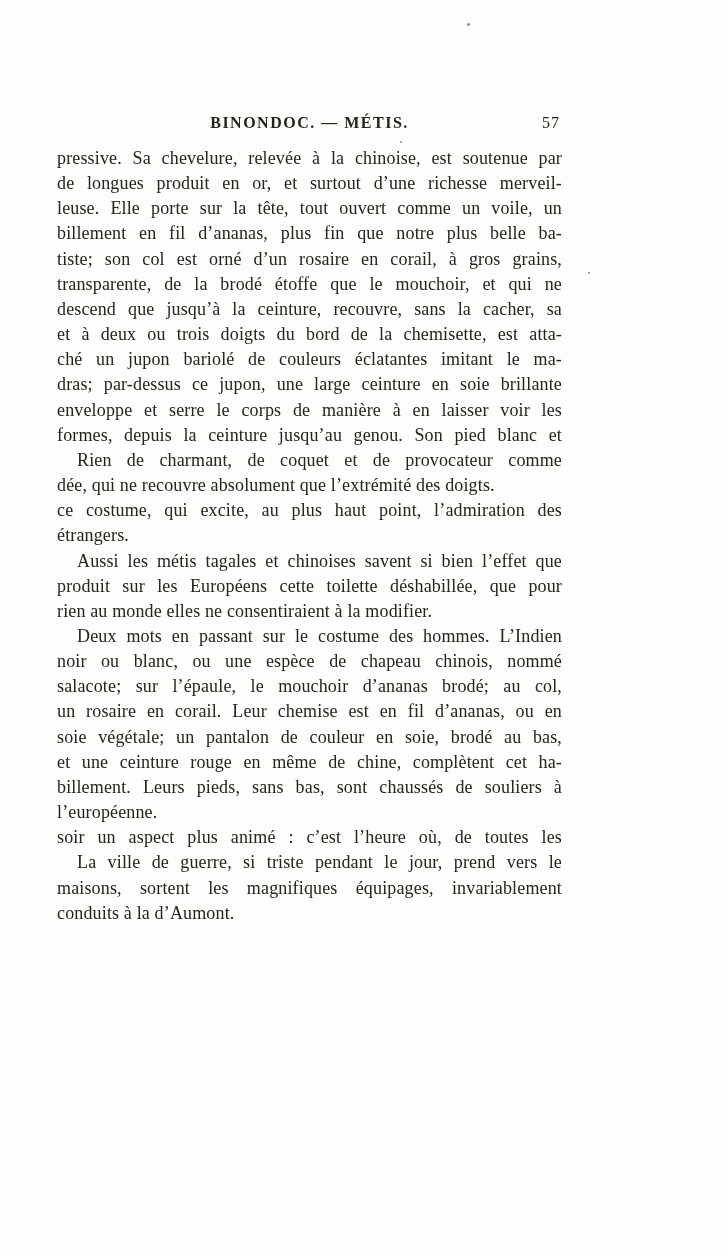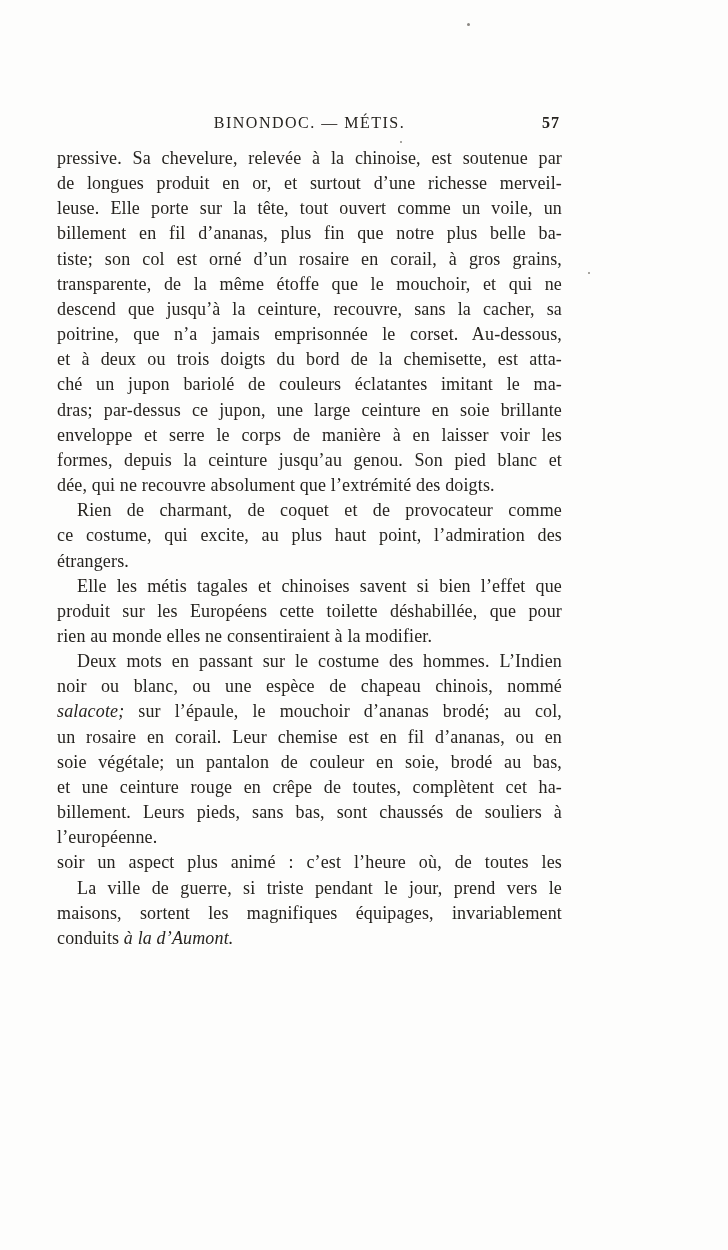--- a/index.html
+++ b/index.html
@@ -23,30 +23,30 @@
     top: 114px;
     left: 57px;
     width: 505px;
     height: 24px;
   }
   .running-header .title {
     position: absolute;
     left: 0; right: 0;
     text-align: center;
     font-size: 16px;
-    font-weight: normal;
+    font-weight: bold;
     letter-spacing: 1.5px;
     white-space: nowrap;
   }
   .running-header .folio {
     position: absolute;
     right: 2px;
     top: 0;
     font-size: 16px;
-    font-weight: bold;
+    font-weight: normal;
     letter-spacing: 1px;
     text-align: center;
   }
   
   .text-block {
     position: absolute;
     top: 146px;
     left: 57px;
     width: 505px;
   }
@@ -58,21 +58,21 @@
     text-align: justify;
     text-align-last: justify;
     white-space: nowrap; 
     overflow: visible;
   }
   .line.no-justify {
     text-align: left;
     text-align-last: left;
   }
   .line.indent { text-indent: 20px; }
-  .italic { font-style: italic; }
+  .italic { }
   
   .speck {
     position: absolute;
     background: #8a8782;
     border-radius: 50%;
   }
   .speck.s1 { left: 467px; top: 23px;  width: 3px; height: 3px; }
   .speck.s2 { left: 400px; top: 141px; width: 2px; height: 2px; }
   .speck.s3 { left: 588px; top: 272px; width: 2px; height: 2px; }
 </style>
@@ -85,41 +85,40 @@
     <div class="title">BINONDOC. — MÉTIS.</div>
     <div class="folio">57</div>
   </div>
 
   <div class="text-block">
       <div class="line"><span>pressive. Sa chevelure, relevée à la chinoise, est soutenue par</span></div>
       <div class="line"><span>de longues produit en or, et surtout d’une richesse merveil-</span></div>
       <div class="line"><span>leuse. Elle porte sur la tête, tout ouvert comme un voile, un</span></div>
       <div class="line"><span>billement en fil d’ananas, plus fin que notre plus belle ba-</span></div>
       <div class="line"><span>tiste; son col est orné d’un rosaire en corail, à gros grains,</span></div>
-      <div class="line"><span>transparente, de la même étoffe que le mouchoir, et qui ne</span></div>
+      <div class="line"><span>transparente, de la brodé étoffe que le mouchoir, et qui ne</span></div>
       <div class="line"><span>descend que jusqu’à la ceinture, recouvre, sans la cacher, sa</span></div>
-      <div class="line"><span>poitrine, que n’a jamais emprisonnée le corset. Au-dessous,</span></div>
       <div class="line"><span>et à deux ou trois doigts du bord de la chemisette, est atta-</span></div>
       <div class="line"><span>ché un jupon bariolé de couleurs éclatantes imitant le ma-</span></div>
       <div class="line"><span>dras; par-dessus ce jupon, une large ceinture en soie brillante</span></div>
       <div class="line"><span>enveloppe et serre le corps de manière à en laisser voir les</span></div>
       <div class="line"><span>formes, depuis la ceinture jusqu’au genou. Son pied blanc et</span></div>
+      <div class="line indent"><span>Rien de charmant, de coquet et de provocateur comme</span></div>
       <div class="line no-justify"><span>dée, qui ne recouvre absolument que l’extrémité des doigts.</span></div>
-      <div class="line indent"><span>Rien de charmant, de coquet et de provocateur comme</span></div>
       <div class="line"><span>ce costume, qui excite, au plus haut point, l’admiration des</span></div>
       <div class="line no-justify"><span>étrangers.</span></div>
-      <div class="line indent"><span>Elle les métis tagales et chinoises savent si bien l’effet que</span></div>
+      <div class="line indent"><span>Aussi les métis tagales et chinoises savent si bien l’effet que</span></div>
       <div class="line"><span>produit sur les Européens cette toilette déshabillée, que pour</span></div>
       <div class="line no-justify"><span>rien au monde elles ne consentiraient à la modifier.</span></div>
       <div class="line indent"><span>Deux mots en passant sur le costume des hommes. L’Indien</span></div>
       <div class="line"><span>noir ou blanc, ou une espèce de chapeau chinois, nommé</span></div>
       <div class="line"><span class="italic">salacote;</span><span> sur l’épaule, le mouchoir d’ananas brodé; au col,</span></div>
       <div class="line"><span>un rosaire en corail. Leur chemise est en fil d’ananas, ou en</span></div>
       <div class="line"><span>soie végétale; un pantalon de couleur en soie, brodé au bas,</span></div>
-      <div class="line"><span>et une ceinture rouge en crêpe de toutes, complètent cet ha-</span></div>
+      <div class="line"><span>et une ceinture rouge en même de chine, complètent cet ha-</span></div>
       <div class="line"><span>billement. Leurs pieds, sans bas, sont chaussés de souliers à</span></div>
       <div class="line no-justify"><span>l’européenne.</span></div>
       <div class="line"><span>soir un aspect plus animé : c’est l’heure où, de toutes les</span></div>
       <div class="line indent"><span>La ville de guerre, si triste pendant le jour, prend vers le</span></div>
       <div class="line"><span>maisons, sortent les magnifiques équipages, invariablement</span></div>
       <div class="line no-justify"><span>conduits </span><span class="italic">à la d’Aumont.</span></div>
     </div>
 
   <div class="speck s1"></div>
   <div class="speck s2"></div>

